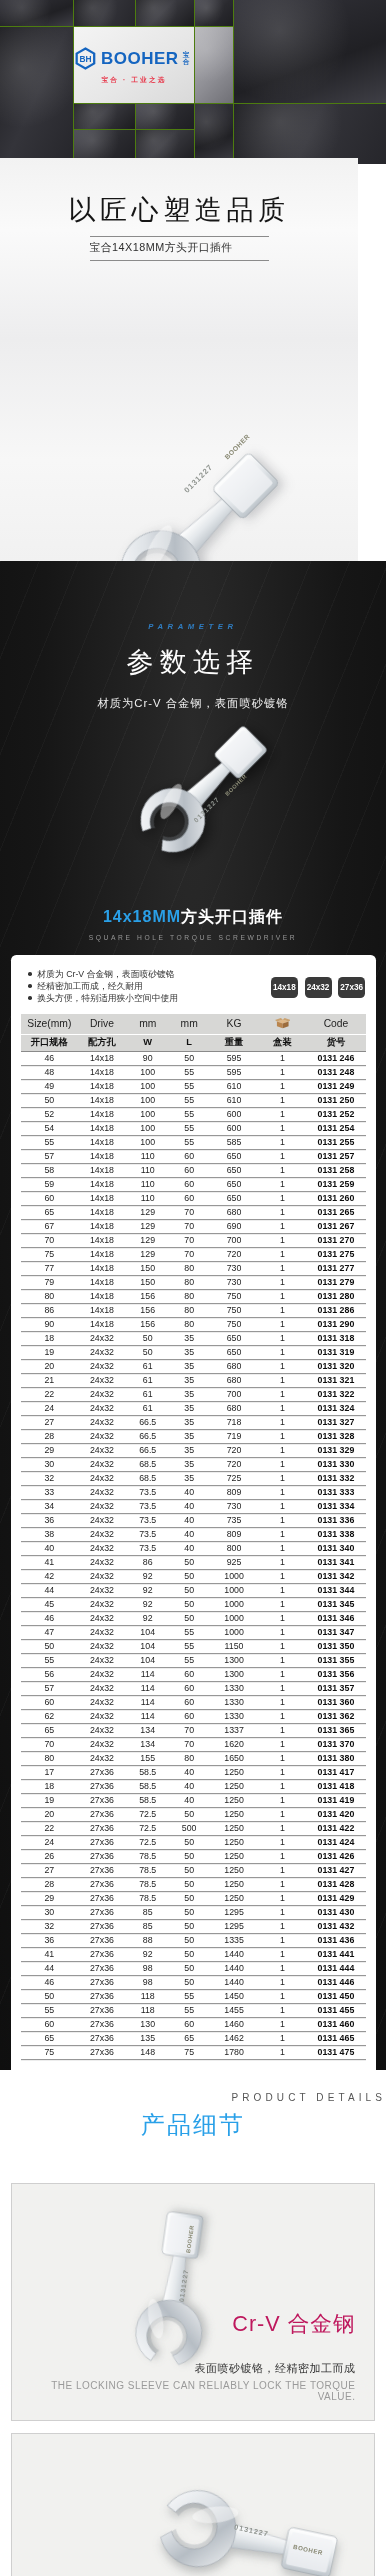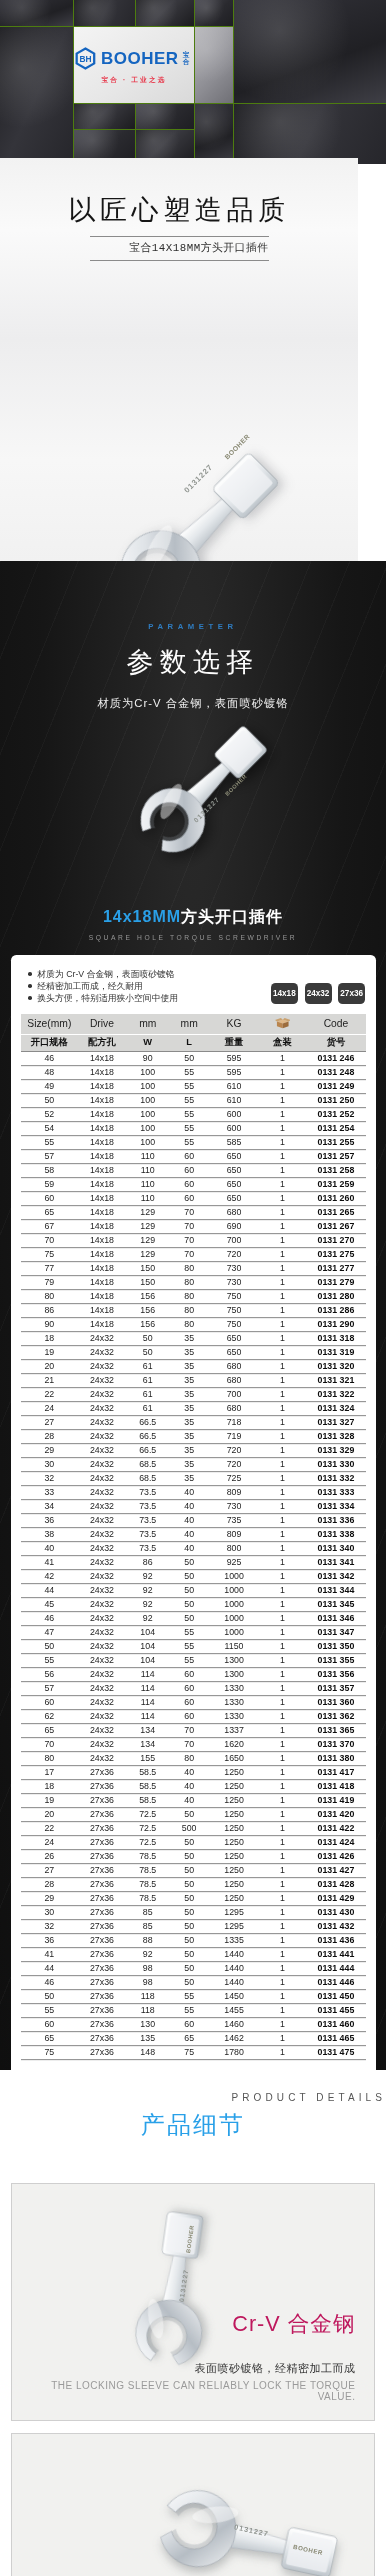--- a/index.html
+++ b/index.html
@@ -21,42 +21,42 @@
   .logo-hex{width:27px;height:27px;}
   .logo-word{font-size:17px;font-weight:bold;color:#1565c0;letter-spacing:0.5px;line-height:1;}
   .logo-cn{display:flex;flex-direction:column;color:#1565c0;font-size:6.7px;font-weight:bold;line-height:1.15;}
   .logo-tagline{margin-top:4.6px;color:#e8374a;font-size:6.7px;font-weight:bold;letter-spacing:2.1px;}
 
   
   .hero{position:relative;width:358px;height:403px;
     background:linear-gradient(180deg,#f2f2f2 0%,#fafafa 18%,#ededee 45%,#f7f7f7 75%,#f1f1f1 100%);}
   .hero-title{padding-top:34px;text-align:center;font-size:27px;letter-spacing:4.6px;color:#161616;font-weight:500;}
   .sub-banner{width:179px;margin:7.7px auto 0;border-top:1px solid #8b8b8b;border-bottom:1px solid #8b8b8b;
-    padding:4.6px 0;text-align:right;font-size:10.8px;letter-spacing:0.5px;color:#2e2e2e;font-family:Liberation Mono, monospace;}
+    padding:4.6px 0;text-align:left;font-size:10.8px;letter-spacing:0.5px;color:#2e2e2e;}
   .hero-figure{position:absolute;left:0;top:258px;width:386px;height:145px;}
   .hero-figure .wrench-svg{position:absolute;left:90px;top:62px;width:206px;transform:rotate(-45deg);filter:drop-shadow(3.1px 5.2px 5.2px rgba(60,65,70,.25));}
   .engraving{position:absolute;color:#8f948f;font-weight:bold;white-space:nowrap;}
   .brandmark{position:absolute;color:#8b8b76;font-weight:bold;letter-spacing:0.5px;white-space:nowrap;}
 
   
   .dark-section{position:relative;width:386px;height:1509px;box-sizing:border-box;padding-top:61px;
     background:
       repeating-linear-gradient(112deg,rgba(255,255,255,.030) 0 1px,rgba(255,255,255,0) 1px 36px),
       radial-gradient(ellipse at 50% 12%,#2a2a2a 0%,#161616 55%,#0f0f0f 100%);}
-  .eyebrow-param{text-align:center;font-size:7.7px;font-weight:bold;letter-spacing:4.6px;color:#2f7cc0;}
+  .eyebrow-param{text-align:center;font-size:7.7px;font-weight:bold;letter-spacing:4.6px;color:#2f7cc0;font-style:italic;}
   .param-title{margin-top:13.4px;text-align:center;font-size:27px;letter-spacing:6.2px;color:#fdfdfd;}
   .param-sub{margin-top:15.5px;text-align:center;font-size:11.3px;letter-spacing:1px;color:#f0f0f0;}
   .param-figure{position:relative;margin-top:14.4px;height:165px;}
   .param-figure .wrench-svg{position:absolute;left:116px;top:20.6px;width:165px;transform:rotate(-45deg);filter:drop-shadow(0 6.2px 7.2px rgba(0,0,0,.55));}
   .insert-title{margin-top:17px;text-align:center;font-size:16px;font-weight:bold;color:#ffffff;letter-spacing:1px;}
   .insert-title .hl{color:#2aa0e8;}
   .insert-sub{margin-top:6.2px;text-align:center;font-size:6.7px;letter-spacing:2.6px;color:#979797;}
 
   .panel{width:365px;margin:13.4px auto 0;background:#ffffff;border-radius:5.2px;box-sizing:border-box;padding-bottom:24px;}
-  .features-row{display:flex;justify-content:space-between;align-items:flex-end;padding:13.4px 10.3px 0 15.5px;}
+  .features-row{display:flex;justify-content:space-between;align-items:center;padding:13.4px 10.3px 0 15.5px;}
   ul.features{list-style:none;margin:0;padding:0;}
   ul.features li{position:relative;padding-left:11.3px;font-size:8.8px;line-height:12px;color:#333;}
   ul.features li::before{content:"";position:absolute;left:2.1px;top:4.1px;width:3.6px;height:3.6px;border-radius:50%;background:#333;}
   .badges{display:flex;gap:6.7px;margin-top:1.5px;}
   .badge{width:27px;height:21px;background:#3a3a3a;border-radius:4.6px;color:#fff;font-size:8.2px;font-weight:bold;
     display:flex;align-items:center;justify-content:center;}
 
   .spec-table{margin:9.3px 9.3px 0 10.3px;font-size:8.8px;color:#242424;}
   .spec-table .tr{display:grid;grid-template-columns:16.5% 14% 12.5% 11.5% 14.5% 13.5% 17.5%;align-items:center;}
   .spec-table .thead1{background:#d7d7d5;height:20.6px;font-size:10.3px;color:#1e1e1e;border-bottom:1px solid #ffffff;}

